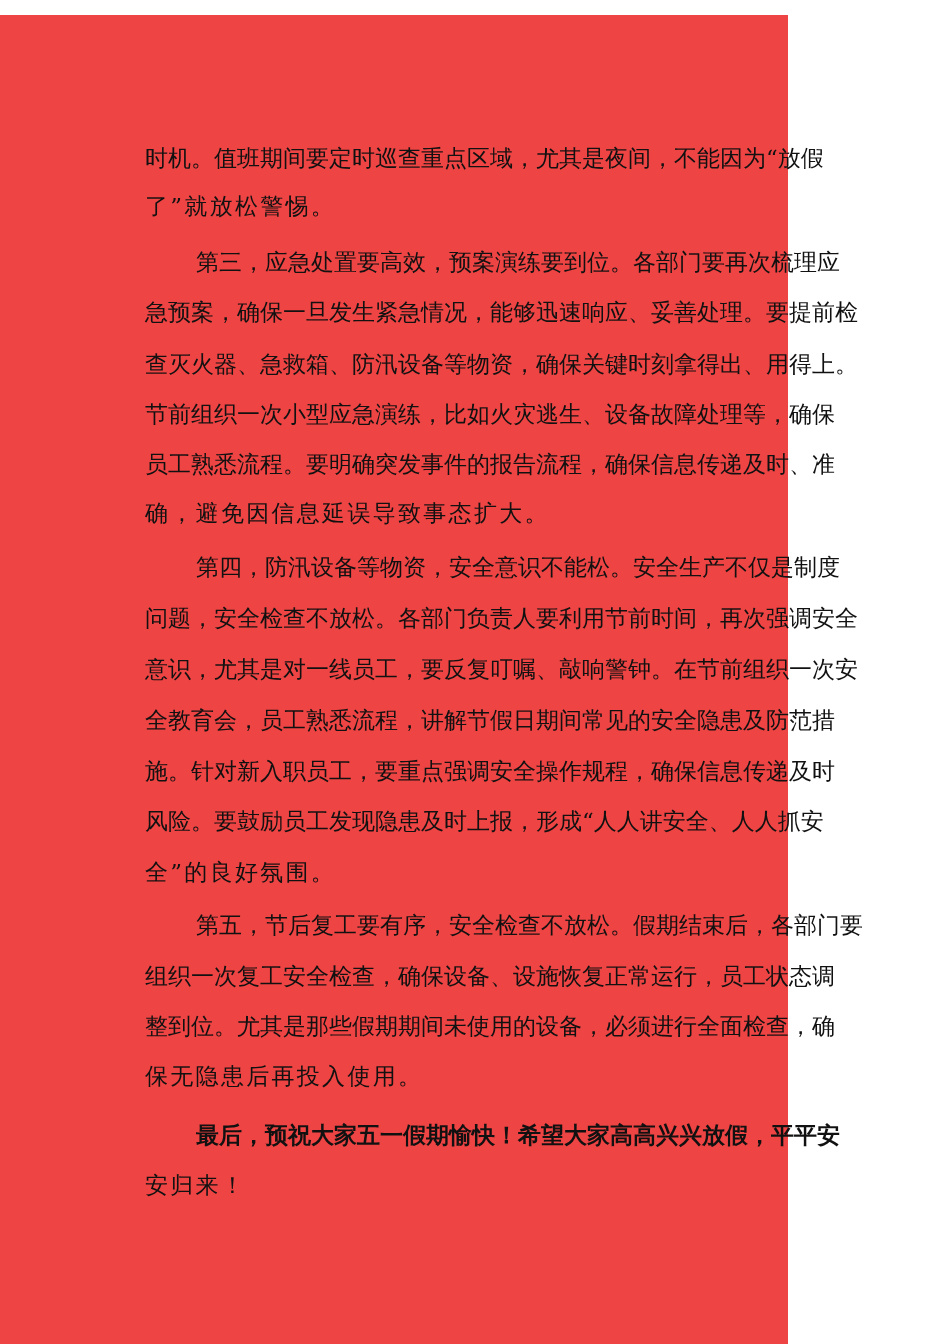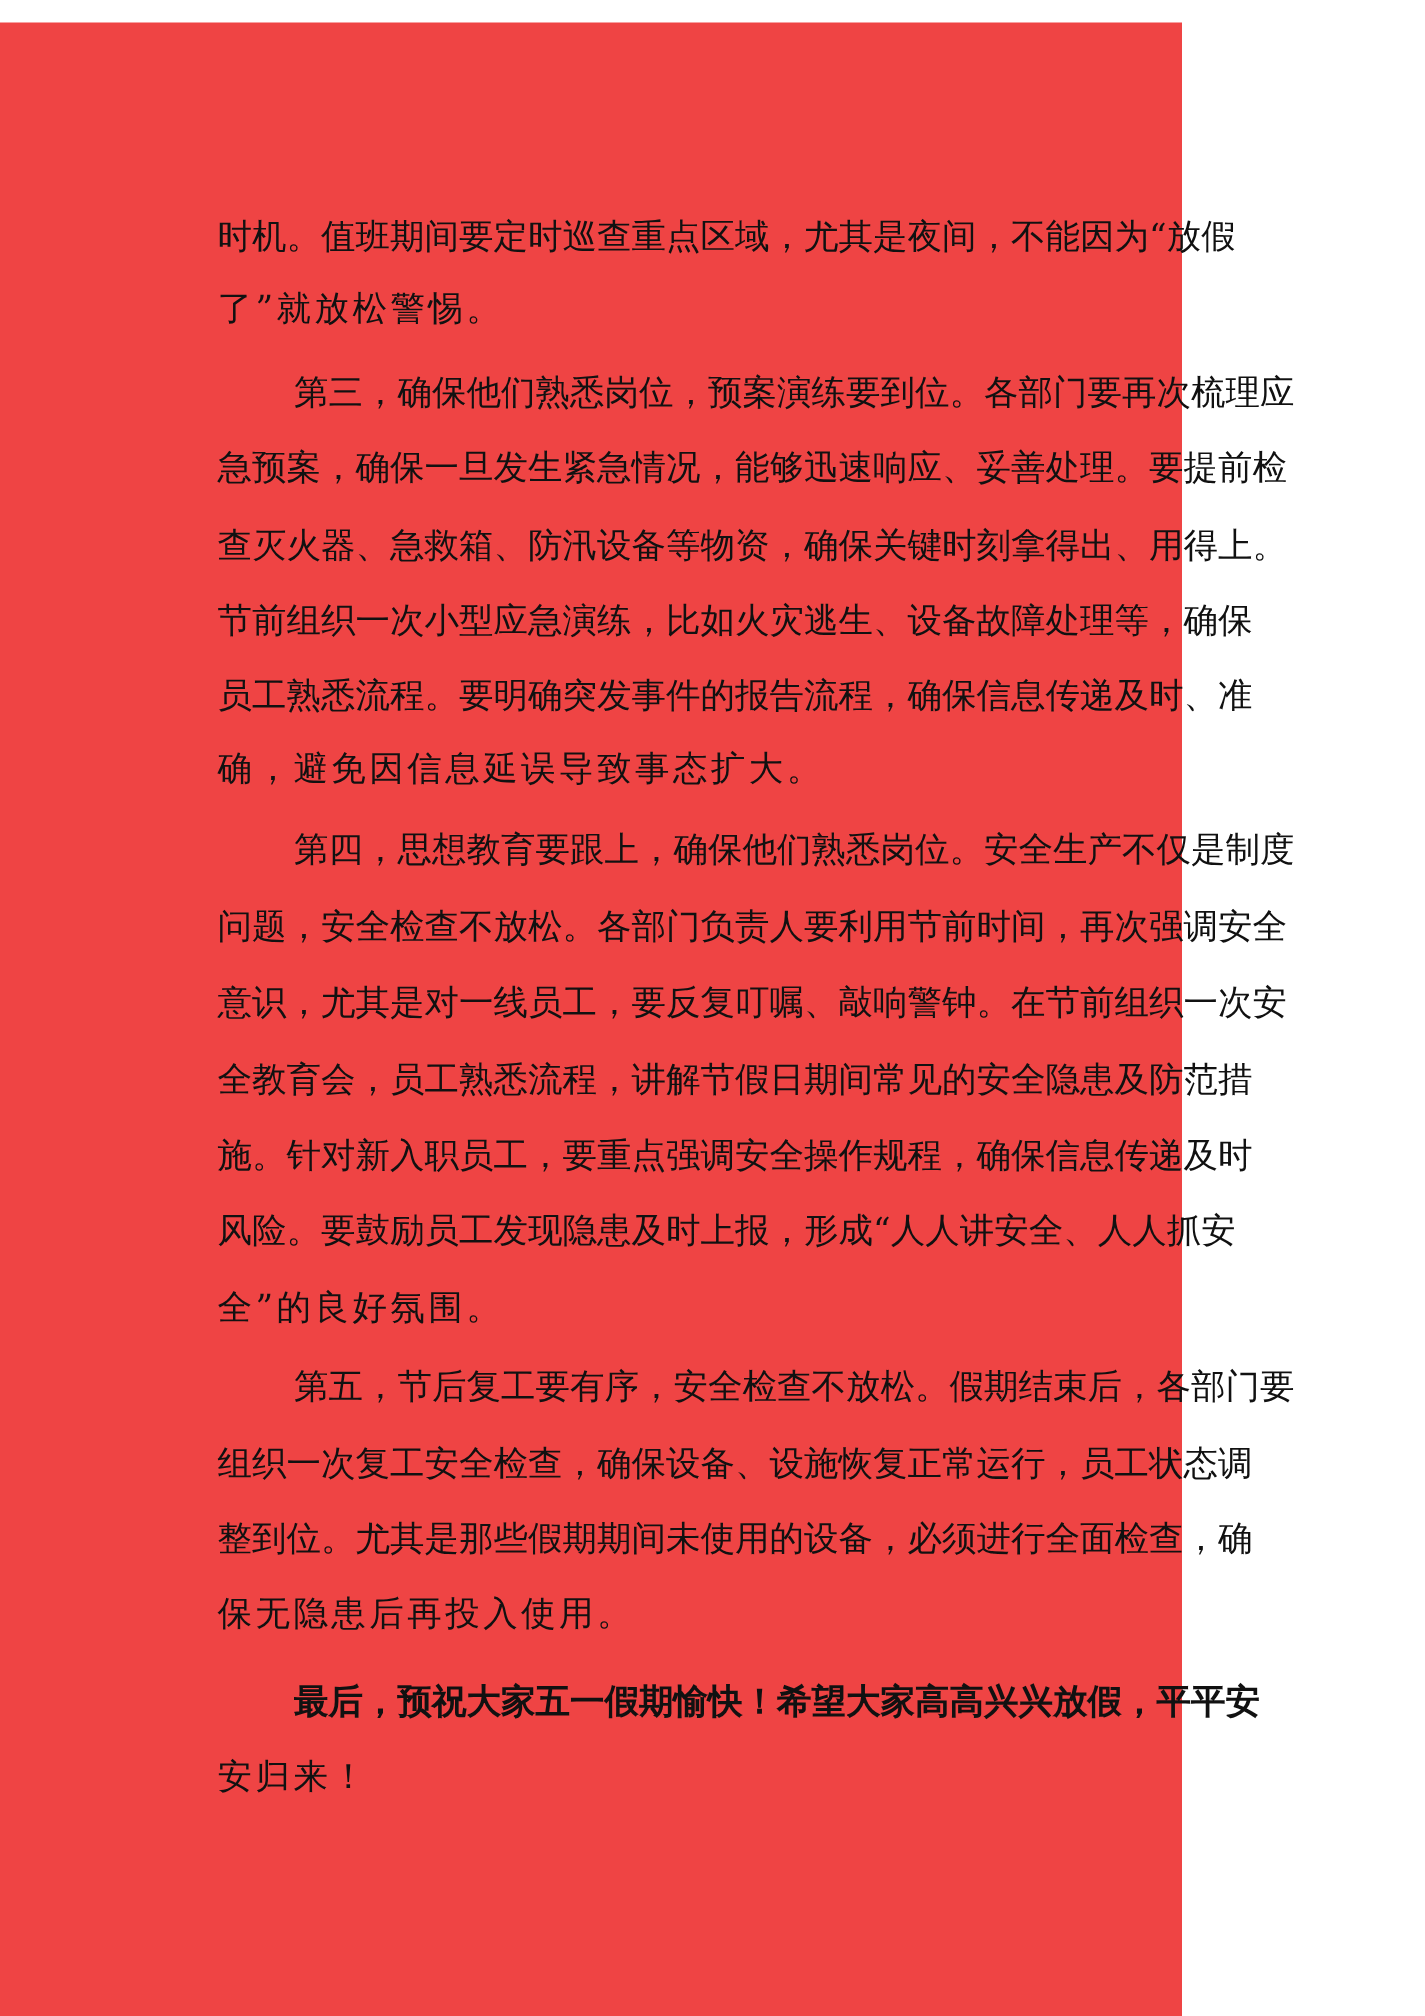--- a/index.html
+++ b/index.html
@@ -47,30 +47,30 @@
 <body>
 
 <div class="page">
 
   <div>
     <div class="line justify" style="top:126px;">时机。值班期间要定时巡查重点区域，尤其是夜间，不能因为“放假</div>
     <div class="line" style="top:174px;">了”就放松警惕。</div>
   </div>
 
   <div>
-    <div class="line justify indent" style="top:230px;">第三，确保他们熟悉岗位，预案演练要到位。各部门要再次梳理应</div>
+    <div class="line justify indent" style="top:230px;">第三，应急处置要高效，预案演练要到位。各部门要再次梳理应</div>
     <div class="line justify" style="top:280px;">急预案，确保一旦发生紧急情况，能够迅速响应、妥善处理。要提前检</div>
     <div class="line justify" style="top:332px;">查灭火器、急救箱、防汛设备等物资，确保关键时刻拿得出、用得上。</div>
     <div class="line justify" style="top:382px;">节前组织一次小型应急演练，比如火灾逃生、设备故障处理等，确保</div>
     <div class="line justify" style="top:432px;">员工熟悉流程。要明确突发事件的报告流程，确保信息传递及时、准</div>
     <div class="line" style="top:481px;">确，避免因信息延误导致事态扩大。</div>
   </div>
 
   <div>
-    <div class="line justify indent" style="top:535px;">第四，思想教育要跟上，确保他们熟悉岗位。安全生产不仅是制度</div>
+    <div class="line justify indent" style="top:535px;">第四，防汛设备等物资，安全意识不能松。安全生产不仅是制度</div>
     <div class="line justify" style="top:586px;">问题，安全检查不放松。各部门负责人要利用节前时间，再次强调安全</div>
     <div class="line justify" style="top:637px;">意识，尤其是对一线员工，要反复叮嘱、敲响警钟。在节前组织一次安</div>
     <div class="line justify" style="top:688px;">全教育会，员工熟悉流程，讲解节假日期间常见的安全隐患及防范措</div>
     <div class="line justify" style="top:739px;">施。针对新入职员工，要重点强调安全操作规程，确保信息传递及时</div>
     <div class="line justify" style="top:789px;">风险。要鼓励员工发现隐患及时上报，形成“人人讲安全、人人抓安</div>
     <div class="line" style="top:840px;">全”的良好氛围。</div>
   </div>
 
   <div>
     <div class="line justify indent" style="top:893px;">第五，节后复工要有序，安全检查不放松。假期结束后，各部门要</div>

